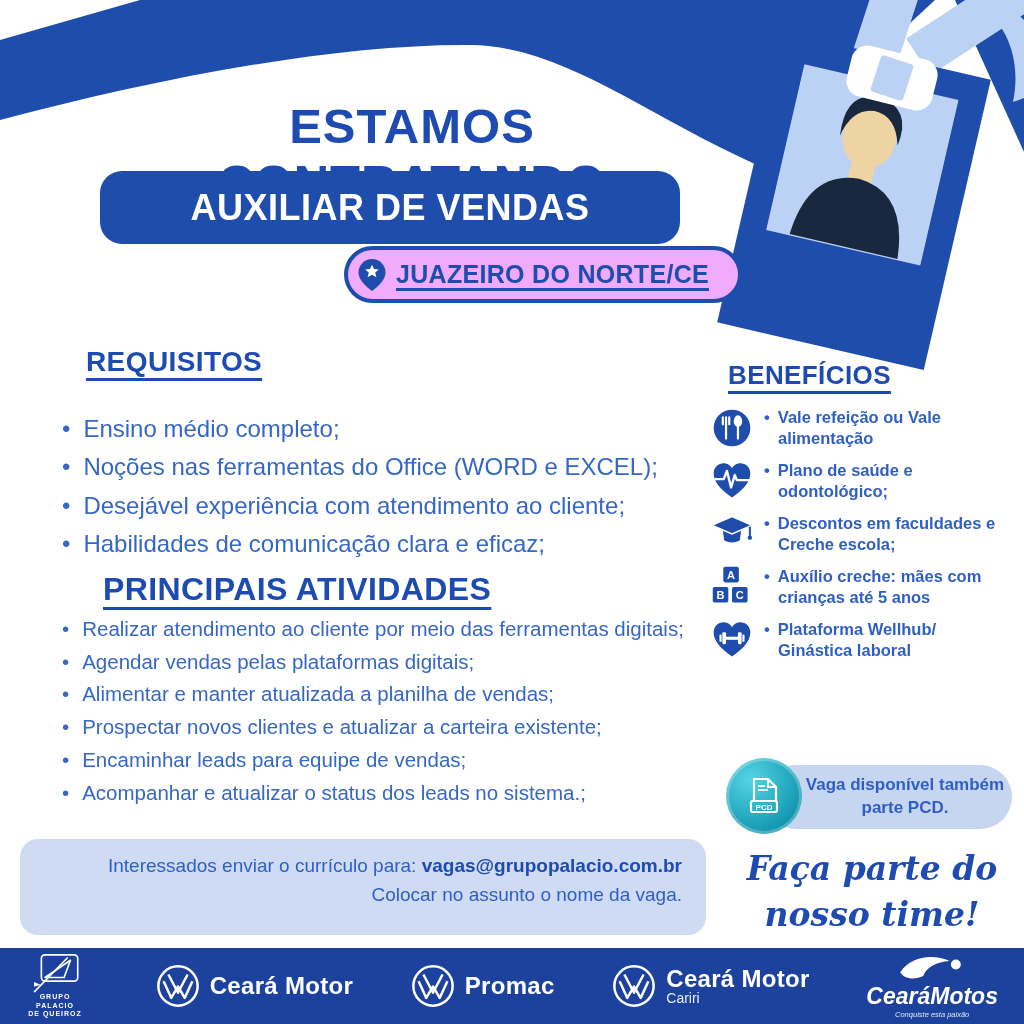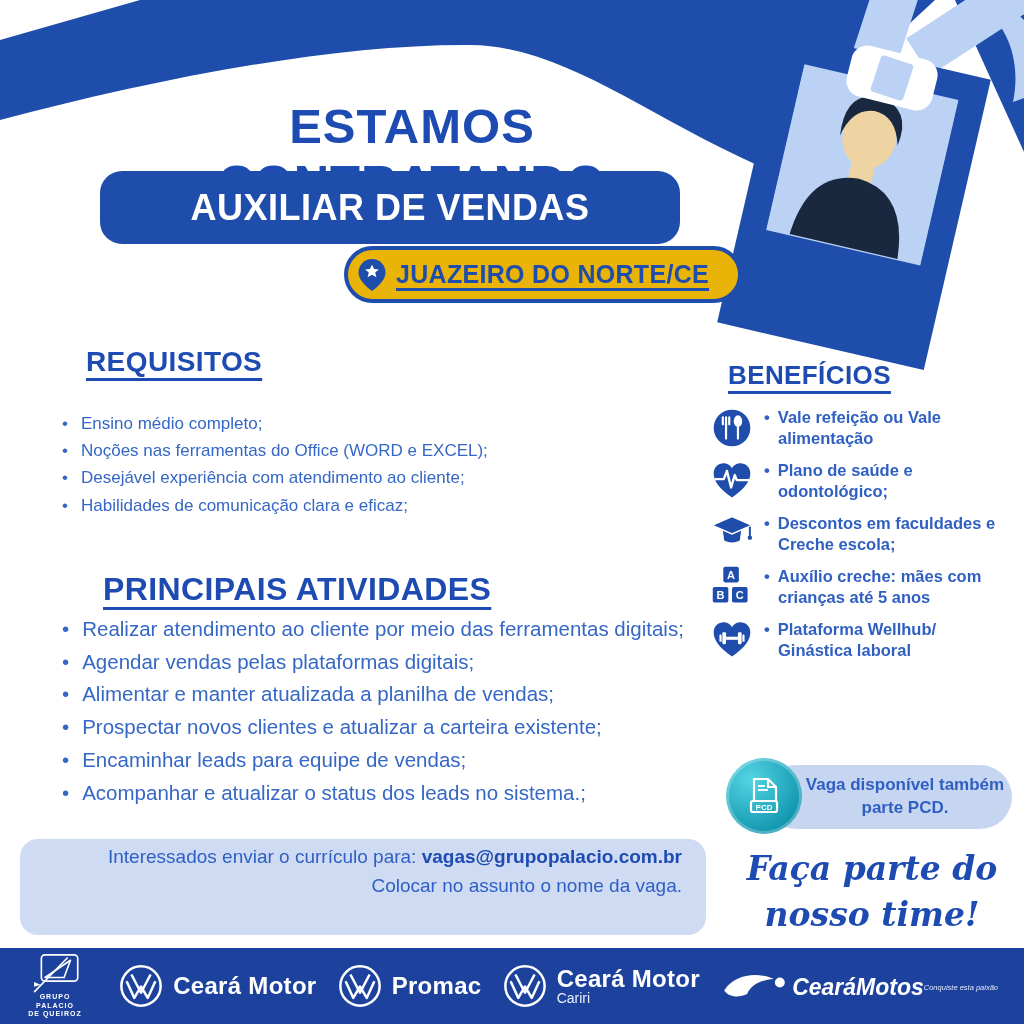--- a/index.html
+++ b/index.html
@@ -33,70 +33,70 @@
   .clip{position:absolute;left:848px;top:52px;width:88px;height:52px;background:#fff;
      border-radius:16px;transform:rotate(14deg);z-index:3;display:flex;align-items:center;justify-content:center;}
   .clip .hole{width:34px;height:38px;background:var(--blue-light);transform:rotate(4deg);border-radius:3px;}
   
   .title{position:absolute;left:102px;top:98px;width:620px;z-index:5;text-align:center;
      font-size:49px;font-weight:800;letter-spacing:1px;color:var(--blue-head);}
   .position-pill{position:absolute;left:100px;top:171px;width:580px;height:73px;z-index:5;
      background:var(--blue-main);border-radius:22px;display:flex;align-items:center;justify-content:center;
      color:#fff;font-size:36px;font-weight:700;letter-spacing:.5px;}
   .location-pill{position:absolute;left:344px;top:246px;width:398px;height:57px;z-index:6;
-     background:#eab308;border:4px solid var(--blue-main);border-radius:30px;
+     background:#f0abfc;border:4px solid var(--blue-main);border-radius:30px;
      display:flex;align-items:center;gap:6px;padding:0 10px 0 6px;}
   .location-pill .loc-text{color:var(--blue-main);font-size:25px;font-weight:800;letter-spacing:.3px;
      text-decoration:underline;text-underline-offset:5px;text-decoration-thickness:2.5px;white-space:nowrap;}
   
   .sec-head{position:absolute;z-index:5;color:var(--blue-head);font-weight:800;
      text-decoration:underline;text-underline-offset:7px;text-decoration-thickness:3px;letter-spacing:.4px;}
   .h-req{left:86px;top:346px;font-size:28px;}
   .h-act{left:86px;top:571px;font-size:32px;margin-left:17px;}
   .h-ben{left:728px;top:360px;font-size:26px;}
   
   .blist{position:absolute;z-index:5;list-style:none;color:var(--blue-text);}
   .blist li{padding-left:26px;text-indent:-26px;}
   .blist li::before{content:"•";margin-right:13px;color:var(--blue-text);}
-  .req-list{left:62px;top:410px;width:610px;font-size:17px;line-height:1.6;}
+  .req-list{left:62px;top:410px;width:610px;font-size:24px;line-height:1.6;}
   .act-list{left:62px;top:614px;width:640px;font-size:20.5px;line-height:1.45;}
   .act-list li{margin-bottom:3px;text-align:justify;}
   
   .ben-list{position:absolute;left:708px;top:406px;width:302px;z-index:5;display:flex;flex-direction:column;gap:9px;}
   .ben-item{display:grid;grid-template-columns:48px 1fr;column-gap:8px;align-items:center;}
   .ben-item .icon{display:flex;align-items:center;justify-content:center;}
   .ben-item .txt{font-size:16.5px;font-weight:700;color:var(--blue-ben);line-height:1.3;padding-left:14px;text-indent:-14px;}
   .ben-item .txt::before{content:"•";margin-right:8px;}
   
   .pcd-row{position:absolute;left:726px;top:758px;width:286px;height:78px;z-index:5;}
   .pcd-pill{position:absolute;left:38px;top:7px;width:248px;height:64px;background:var(--pcd-pill);
      border-radius:32px;display:flex;align-items:center;justify-content:center;text-align:center;
      font-size:17px;font-weight:700;color:var(--blue-ben);line-height:1.35;padding-left:34px;}
   .pcd-circle{position:absolute;left:0;top:0;width:76px;height:76px;border-radius:50%;
      background:radial-gradient(circle at 32% 28%,#55d4e4,#149ab2 70%,#0d7f96);
      display:flex;align-items:center;justify-content:center;box-shadow:inset 0 0 0 3px rgba(255,255,255,.25);}
   
   .contact{position:absolute;left:20px;top:839px;width:686px;height:96px;z-index:5;
-     background:var(--contact-bg);border-radius:18px;padding:4px 24px;text-align:right;
+     background:var(--contact-bg);border-radius:18px;padding:13px 24px;text-align:right;
      font-size:19px;color:#2e5fc4;line-height:1.5;}
   .contact .email{font-weight:800;color:var(--blue-head);}
   
   .cta{position:absolute;left:738px;top:846px;width:268px;z-index:5;text-align:center;
      font-family:"DejaVu Serif",serif;font-style:italic;font-weight:800;font-size:33px;
      color:var(--blue-head);line-height:1.4;}
   
   .footer{position:absolute;left:0;top:948px;width:1024px;height:76px;z-index:5;
      background:var(--footer-bg);display:flex;align-items:center;justify-content:space-between;
      padding:0 26px 0 12px;}
   .f-grupo{display:flex;flex-direction:column;align-items:center;width:86px;}
   .f-grupo .cap{color:#fff;font-size:7px;font-weight:700;letter-spacing:1px;line-height:1.25;text-align:center;}
   .f-vw{display:flex;align-items:center;gap:9px;}
   .f-vw .lbl{color:#fff;font-size:24px;font-weight:800;letter-spacing:.3px;line-height:1.0;}
   .f-vw .sub{color:#e8eefb;font-size:14px;font-weight:400;line-height:1.05;}
-  .f-moto{display:flex;flex-direction:row;align-items:center;}
+  .f-moto{display:flex;flex-direction:column;align-items:center;}
   .f-moto .lbl{color:#fff;font-size:23px;font-weight:800;font-style:italic;line-height:1;margin-top:2px;}
   .f-moto .tag{color:#dfe8fa;font-size:7.5px;font-style:italic;margin-top:2px;}
   svg{display:block;}
 </style>
 </head>
 <body>
 
 <div id="poster">
 
   <svg id="banner-svg" width="1024" height="400" viewBox="0 0 1024 400">

